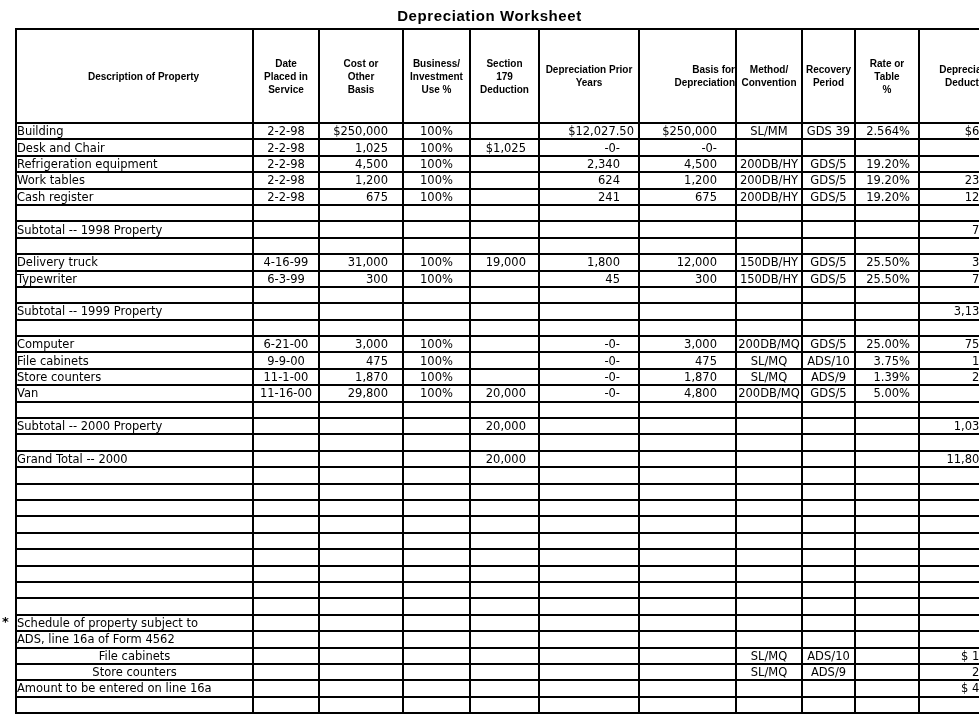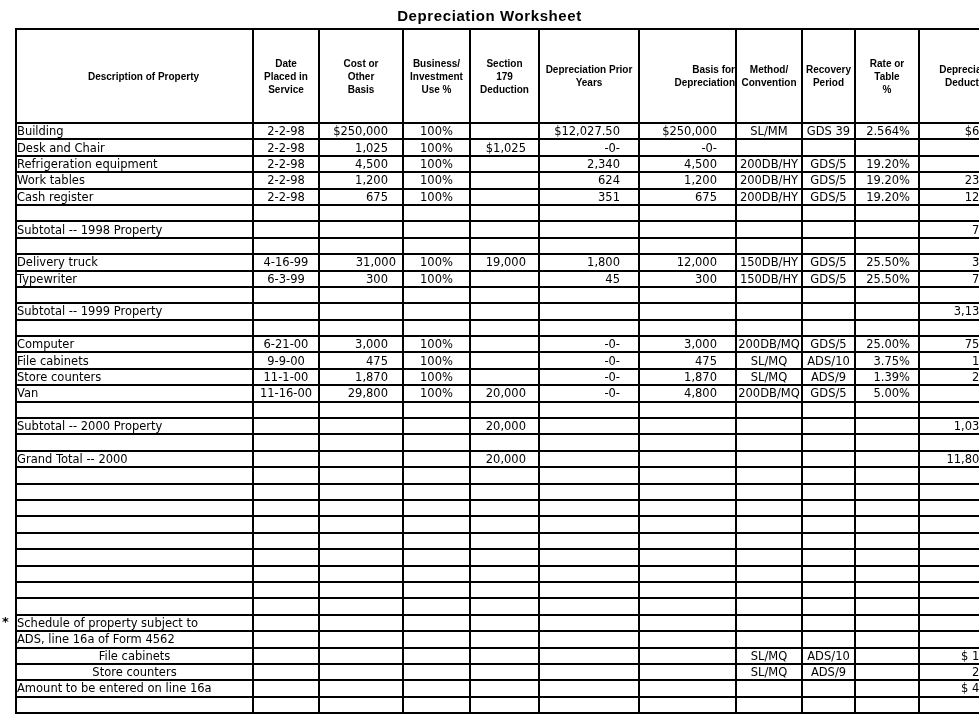--- a/index.html
+++ b/index.html
@@ -107,21 +107,21 @@
 Deduction</th>
         </tr>
     </thead>
     <tbody id="table-body">
         <tr>
           <td class="a-left">Building</td>
           <td class="a-center">2-2-98</td>
           <td class="a-right" style="padding-right: 14px;">$250,000</td>
           <td class="a-center">100%</td>
           <td class="a-right" style="padding-right: 12px;"></td>
-          <td class="a-right" style="padding-right: 18px; text-align: right;">$12,027.50</td>
+          <td class="a-right" style="padding-right: 4px; text-align: right;">$12,027.50</td>
           <td class="a-right" style="padding-right: 18px;">$250,000</td>
           <td class="a-center">SL/MM</td>
           <td class="a-center">GDS 39</td>
           <td class="a-right" style="padding-right: 8px;">2.564%</td>
           <td class="a-right" style="padding-right: 14px;">$6,410</td>
         </tr>
         <tr>
           <td class="a-left">Desk and Chair</td>
           <td class="a-center">2-2-98</td>
           <td class="a-right" style="padding-right: 14px;">1,025</td>
@@ -159,21 +159,21 @@
           <td class="a-center">GDS/5</td>
           <td class="a-right" style="padding-right: 8px;">19.20%</td>
           <td class="a-right" style="padding-right: 14px;">230.40</td>
         </tr>
         <tr>
           <td class="a-left">Cash register</td>
           <td class="a-center">2-2-98</td>
           <td class="a-right" style="padding-right: 14px;">675</td>
           <td class="a-center">100%</td>
           <td class="a-right" style="padding-right: 12px;"></td>
-          <td class="a-right" style="padding-right: 18px;">351</td>
+          <td class="a-right" style="padding-right: 18px;">241</td>
           <td class="a-right" style="padding-right: 18px;">675</td>
           <td class="a-center">200DB/HY</td>
           <td class="a-center">GDS/5</td>
           <td class="a-right" style="padding-right: 8px;">19.20%</td>
           <td class="a-right line-thick" style="padding-right: 14px;">129.60</td>
         </tr>
         <tr>
           <td class="a-left"></td>
           <td class="a-center"></td>
           <td class="a-right" style="padding-right: 14px;"></td>
@@ -208,21 +208,21 @@
           <td class="a-right" style="padding-right: 18px;"></td>
           <td class="a-right" style="padding-right: 18px;"></td>
           <td class="a-center"></td>
           <td class="a-center"></td>
           <td class="a-right" style="padding-right: 8px;"></td>
           <td class="a-right" style="padding-right: 14px;"></td>
         </tr>
         <tr>
           <td class="a-left">Delivery truck</td>
           <td class="a-center">4-16-99</td>
-          <td class="a-right" style="padding-right: 6px;">31,000</td>
+          <td class="a-right" style="padding-right: 14px;">31,000</td>
           <td class="a-center">100%</td>
           <td class="a-right" style="padding-right: 12px;">19,000</td>
           <td class="a-right" style="padding-right: 18px;">1,800</td>
           <td class="a-right" style="padding-right: 18px;">12,000</td>
           <td class="a-center">150DB/HY</td>
           <td class="a-center">GDS/5</td>
           <td class="a-right" style="padding-right: 8px;">25.50%</td>
           <td class="a-right" style="padding-right: 14px;">3,060</td>
         </tr>
         <tr>

